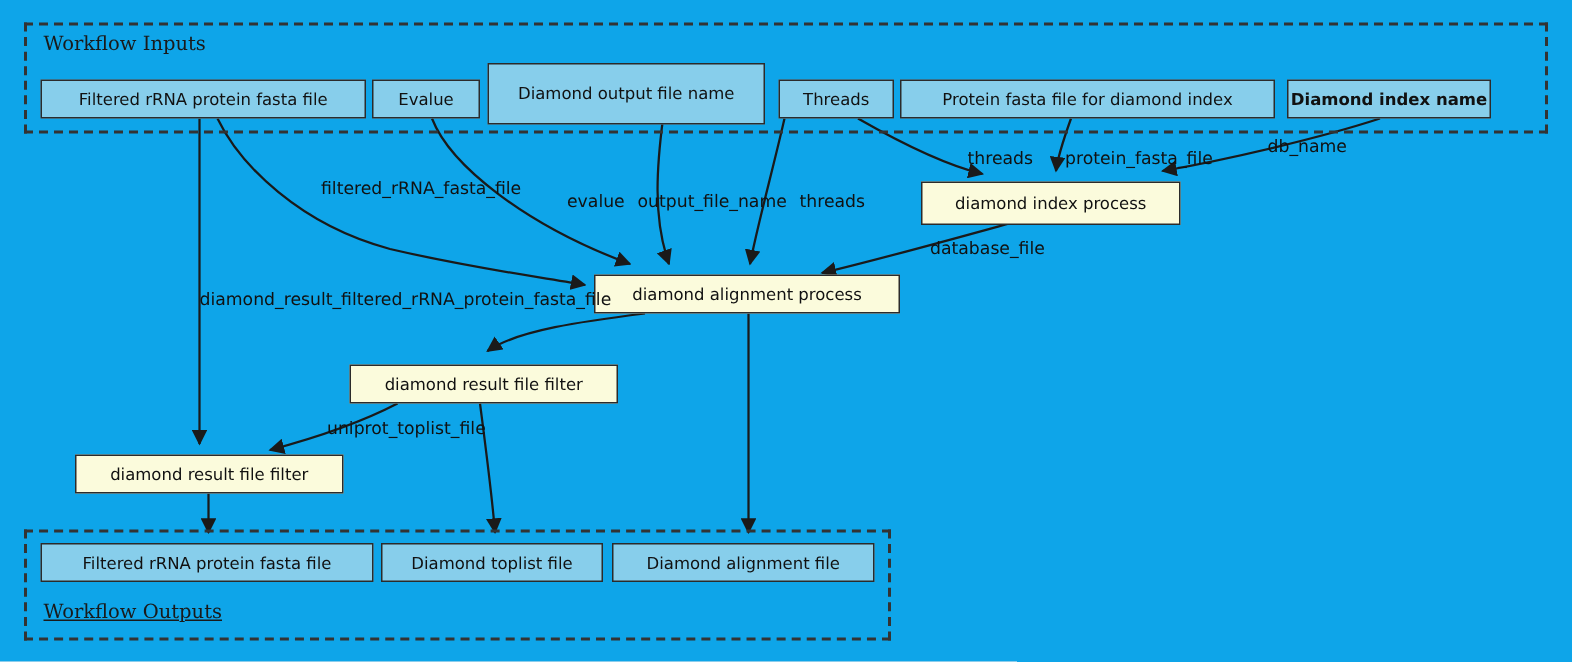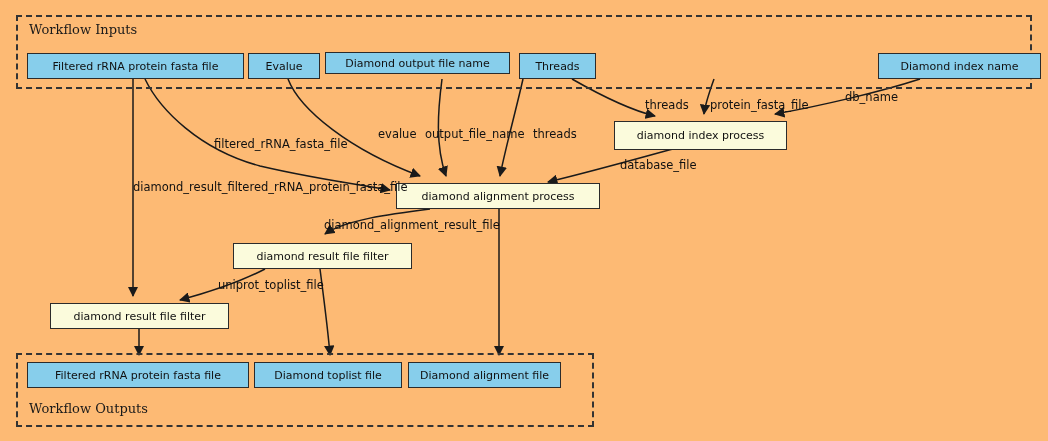--- a/index.html
+++ b/index.html
@@ -8,21 +8,21 @@
     padding: 0;
     background: #eeeeee;
   }
   body {
     font-family: "DejaVu Sans", "Liberation Sans", sans-serif;
   }
   #canvas {
     position: relative;
     width: 1048px;
     height: 441px;
-    background: #fdba74;
+    background: #0ea5e9;
     overflow: hidden;
   }
   svg#wires {
     position: absolute;
     left: 0;
     top: 0;
     width: 1048px;
     height: 441px;
     pointer-events: none;
   }
@@ -105,42 +105,42 @@
       <path d="M 320 269 C 324 300, 328 330, 330 355" marker-end="url(#arrow)"></path>
 
       <path d="M 139 329 L 139 355" marker-end="url(#arrow)"></path>
     </g>
   </svg>
 
   <div class="group-box" style="left:16px; top:15px; width:1016px; height:74px;"></div>
   <div class="group-label" style="left:29px; top:22px;">Workflow Inputs</div>
 
   <div class="group-box" style="left:16px; top:353px; width:578px; height:74px;"></div>
-  <div class="group-label" style="left:29px; top:401px;">Workflow Outputs</div>
+  <div class="group-label" style="left:29px; top:401px;text-decoration:underline;">Workflow Outputs</div>
 
   <div class="node io" style="left:27px; top:53px; width:217px; height:26px;">Filtered rRNA protein fasta file</div>
   <div class="node io" style="left:248px; top:53px; width:72px; height:26px;">Evalue</div>
-  <div class="node io" style="left:325px; top:52px; width:185px; height:22px;">Diamond output file name</div>
+  <div class="node io" style="left:325px; top:42px; width:185px; height:41px;">Diamond output file name</div>
   <div class="node io" style="left:519px; top:53px; width:77px; height:26px;">Threads</div>
-  <div class="node io" style="left:878px; top:53px; width:163px; height:26px;">Diamond index name</div>
+  <div class="node io" style="left:600px; top:53px; width:250px; height:26px;">Protein fasta file for diamond index</div>
+  <div class="node io" style="left:858px; top:53px; width:136px; height:26px;font-weight:bold;">Diamond index name</div>
 
   <div class="node proc" style="left:614px; top:121px; width:173px; height:29px;">diamond index process</div>
   <div class="node proc" style="left:396px; top:183px; width:204px; height:26px;">diamond alignment process</div>
   <div class="node proc" style="left:233px; top:243px; width:179px; height:26px;">diamond result file filter</div>
   <div class="node proc" style="left:50px; top:303px; width:179px; height:26px;">diamond result file filter</div>
 
   <div class="node io" style="left:27px; top:362px; width:222px; height:26px;">Filtered rRNA protein fasta file</div>
   <div class="node io" style="left:254px; top:362px; width:148px; height:26px;text-align:right;">Diamond toplist file</div>
-  <div class="node io" style="left:408px; top:362px; width:153px; height:26px;">Diamond alignment file</div>
+  <div class="node io" style="left:408px; top:362px; width:175px; height:26px;">Diamond alignment file</div>
 
-  <div class="edge-label" style="left:214px; top:139px;text-align:right;">filtered_rRNA_fasta_file</div>
+  <div class="edge-label" style="left:214px; top:120px;text-align:right;">filtered_rRNA_fasta_file</div>
   <div class="edge-label" style="left:378px; top:129px;">evalue</div>
   <div class="edge-label" style="left:425px; top:129px;">output_file_name</div>
   <div class="edge-label" style="left:533px; top:129px;">threads</div>
   <div class="edge-label" style="left:645px; top:100px;">threads</div>
   <div class="edge-label" style="left:710px; top:100px;">protein_fasta_file</div>
   <div class="edge-label" style="left:845px; top:92px;">db_name</div>
   <div class="edge-label" style="left:620px; top:160px;">database_file</div>
-  <div class="edge-label" style="left:133px; top:182px;">diamond_result_filtered_rRNA_protein_fasta_file</div>
-  <div class="edge-label" style="left:324px; top:220px;">diamond_alignment_result_file</div>
+  <div class="edge-label" style="left:133px; top:194px;">diamond_result_filtered_rRNA_protein_fasta_file</div>
   <div class="edge-label" style="left:218px; top:280px;">uniprot_toplist_file</div>
 
 </div>
 
 </body></html>

